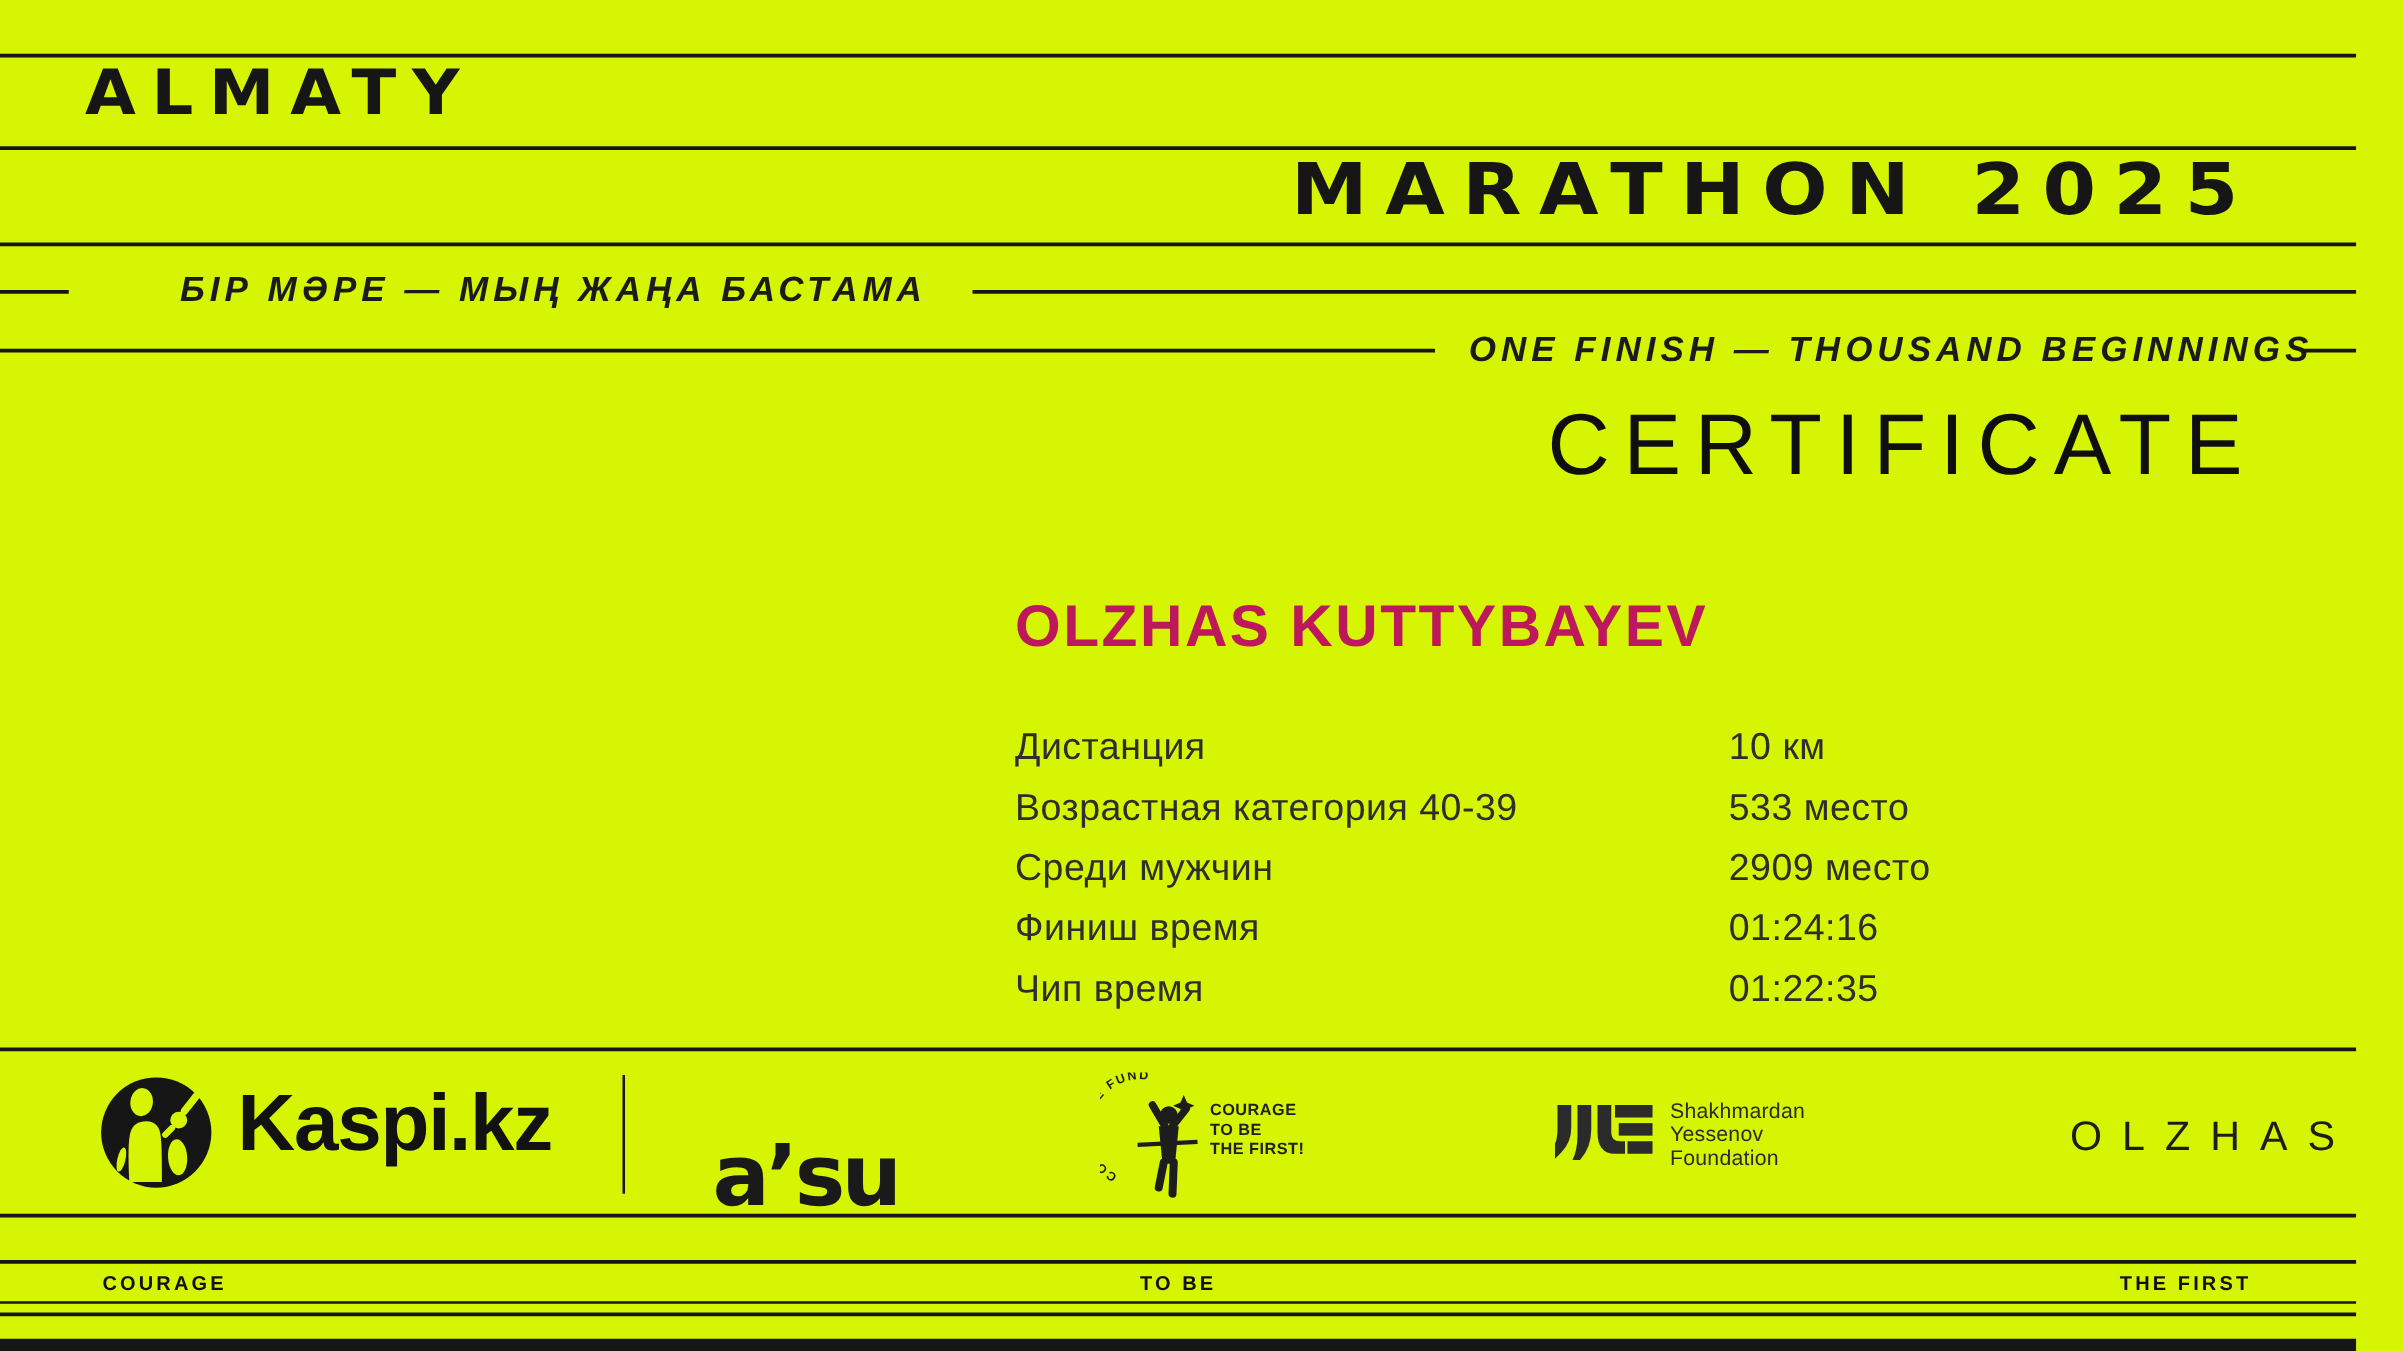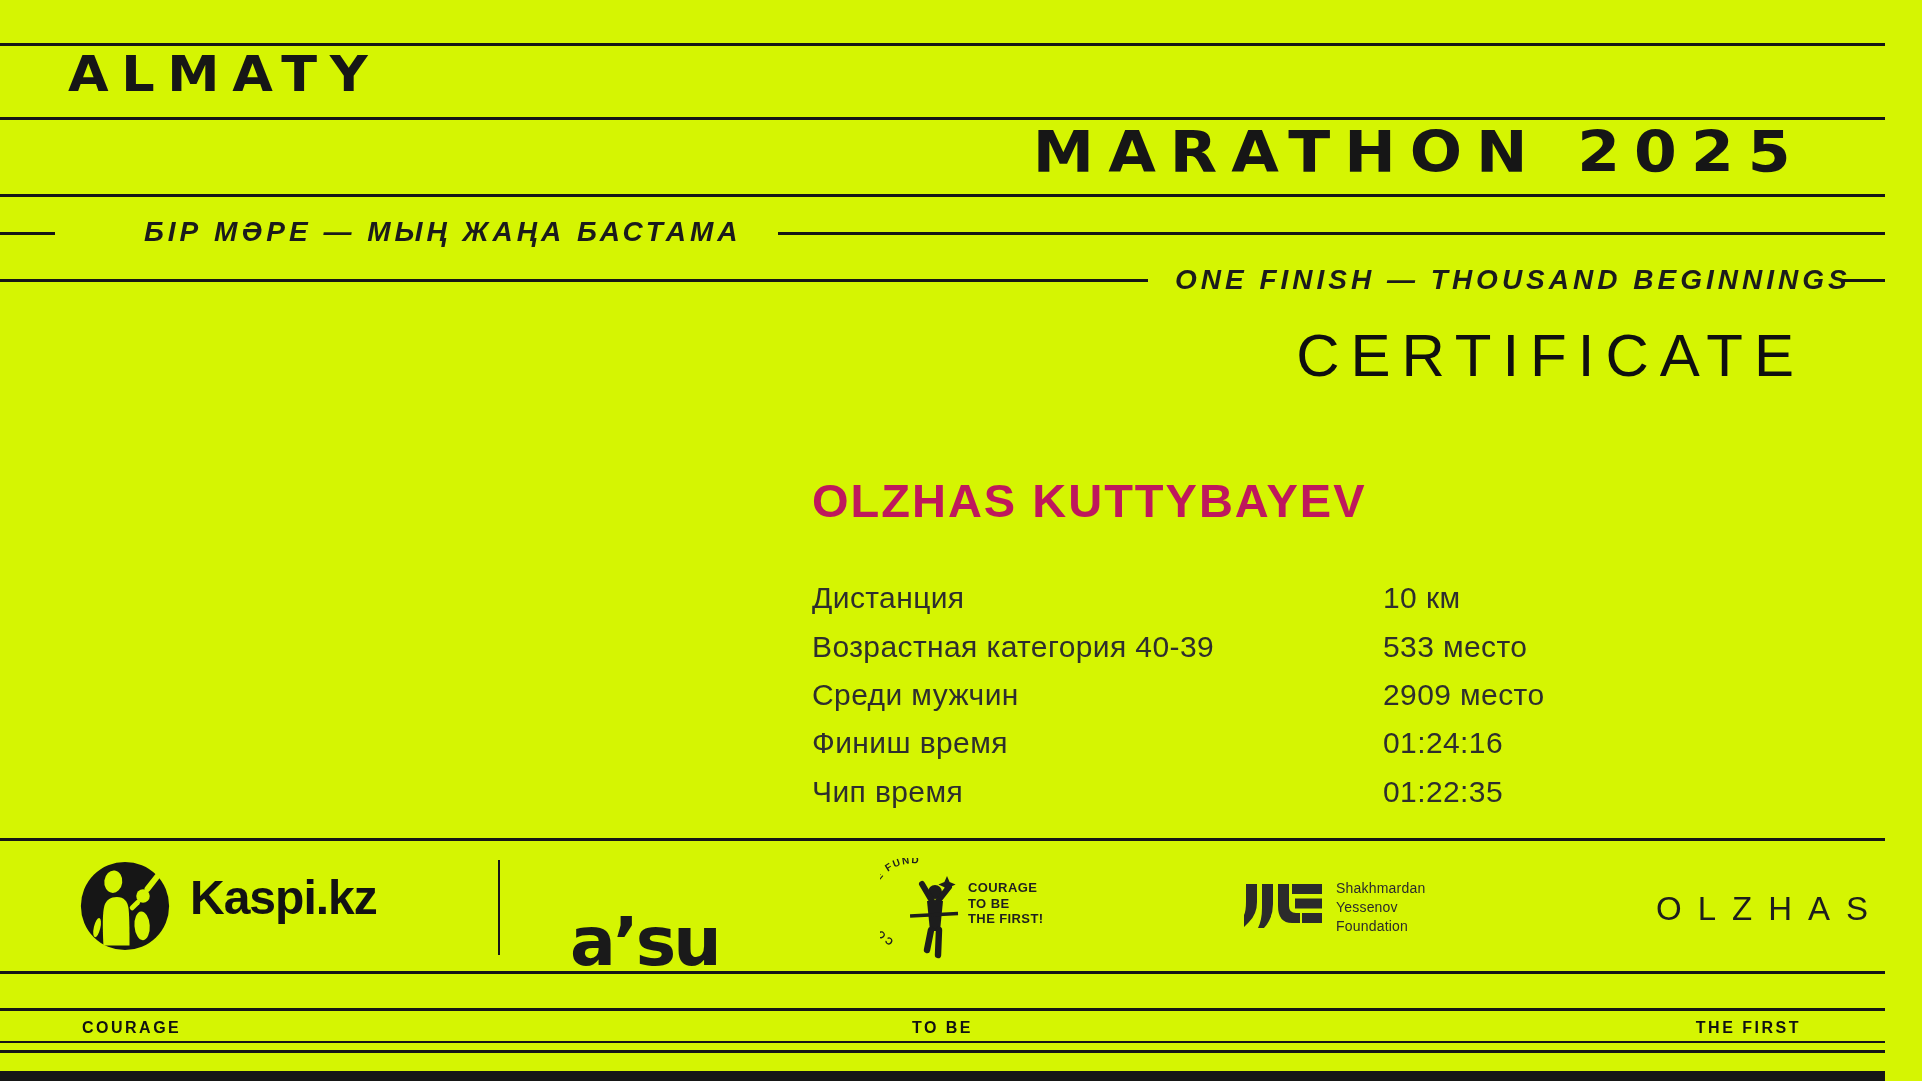--- a/index.html
+++ b/index.html
@@ -17,46 +17,46 @@
     font-family:"DejaVu Sans",sans-serif;font-weight:bold;color:var(--ink);
     white-space:nowrap;
   }
   .city{left:68px;top:49px;font-size:50px;line-height:50px;letter-spacing:12px;position:absolute;transform:scaleX(1.05);transform-origin:left;}
   .event{right:80px;top:124px;font-size:57px;line-height:57px;letter-spacing:13px;position:absolute;transform:scaleX(1.08);transform-origin:right;}
   .tagline{
     position:absolute;font-style:italic;font-weight:600;font-size:28px;line-height:28px;
     letter-spacing:4px;white-space:nowrap;color:#1b1b1b;
   }
   .cert-title{
-    position:absolute;right:80px;top:306px;font-size:60px;line-height:100px;
+    position:absolute;right:80px;top:306px;font-size:69px;line-height:100px;
     font-weight:500;letter-spacing:11px;color:#0f0f0f;white-space:nowrap;
   }
   .name{
     position:absolute;left:812px;top:478px;font-size:47px;line-height:45px;
     font-weight:bold;letter-spacing:2px;color:#be185d;white-space:nowrap;
   }
   .results{position:absolute;left:812px;top:574px;width:848px;}
   .trow{display:flex;height:48.4px;align-items:center;font-size:30px;color:var(--text);letter-spacing:0.4px;}
   .tlabel{width:571px;flex:none;}
   .tvalue{flex:none;}
   .divider{position:absolute;left:498px;top:860px;width:2px;height:95px;background:var(--ink);}
   .kaspi-word{
-    position:absolute;left:190px;top:866px;font-size:48px;line-height:64px;
+    position:absolute;left:190px;top:866px;font-size:64px;line-height:64px;
     font-weight:bold;letter-spacing:-1px;color:#121212;white-space:nowrap;
   }
   .asu-word{
     position:absolute;left:570px;top:868px;font-size:68px;line-height:68px;
     font-family:"DejaVu Sans",sans-serif;font-weight:600;letter-spacing:-3px;color:#1a1a1a;white-space:nowrap;margin-top:40px;
   }
   .fund-lines{
     position:absolute;left:968px;top:880px;font-size:13px;line-height:15.5px;
     font-weight:600;letter-spacing:0.4px;color:#1f1f1f;
   }
   .yf-lines{
-    position:absolute;left:1336px;top:879px;font-size:14px;line-height:19px;
+    position:absolute;left:1336px;top:879px;font-size:17px;line-height:19px;
     font-weight:500;letter-spacing:0.2px;color:#2b2b2b;
   }
   .krida-word{
     position:absolute;left:1656px;top:892px;font-size:33px;line-height:33px;
     font-weight:300;letter-spacing:16px;color:#1d1d1d;white-space:nowrap;
   }
   .strip-text{
     position:absolute;top:1018px;font-size:16px;line-height:20px;font-weight:600;
     letter-spacing:2.5px;color:#111;white-space:nowrap;
   }

